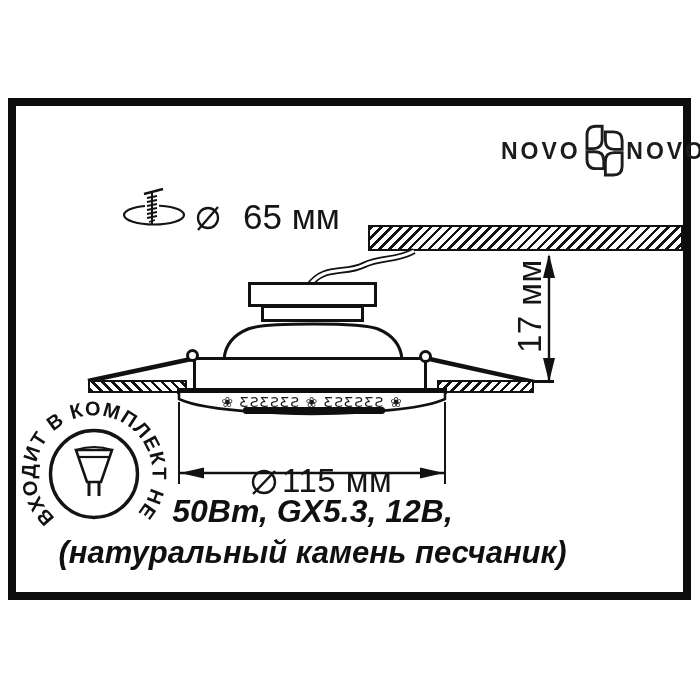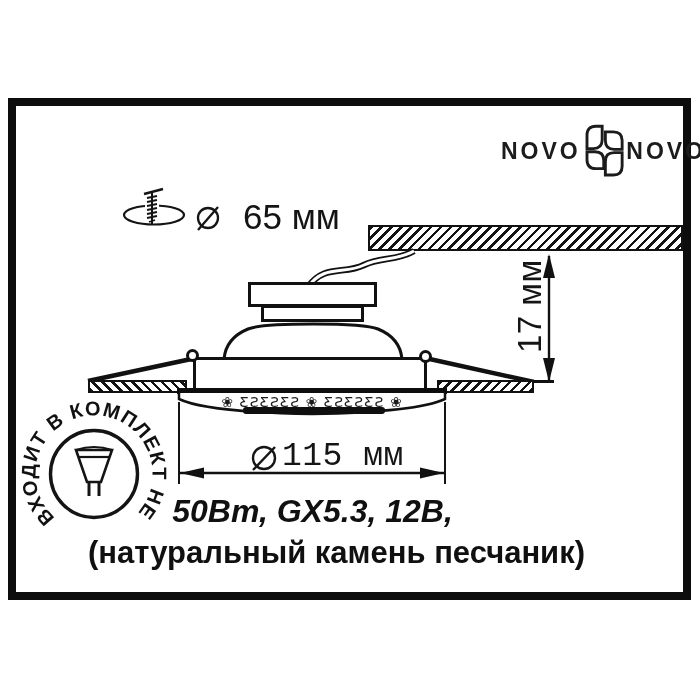--- a/index.html
+++ b/index.html
@@ -20,27 +20,27 @@
   .neck{left:261px;top:305px;width:103px;height:17px;border:3px solid #111;background:#fff;}
   .trim-plate{left:193px;top:357px;width:234px;height:34px;border:3px solid #111;background:#fff;}
   .pivot{width:13px;height:13px;border:3px solid #111;border-radius:50%;background:#fff;}
   .band-left{left:88px;top:380px;width:99px;height:13px;border:2px solid #111;}
   .band-right{left:437px;top:380px;width:97px;height:13px;border:2px solid #111;}
   .ceiling-line{left:177px;top:388px;width:270px;height:6px;background:#0d0d0d;}
   .ornament{left:186px;top:394px;width:252px;text-align:center;font-family:"DejaVu Sans",sans-serif;
             font-size:14px;letter-spacing:1px;color:#1b1b1b;white-space:nowrap;}
   .lamp-slot{left:243px;top:407px;width:142px;height:7px;background:#0f0f0f;border-radius:3px;}
   .ext-line{width:2.2px;height:82px;background:#141414;top:402px;}
-  .dia-label{left:250px;top:438px;display:flex;align-items:center;gap:4px;font-family:Liberation Mono, monospace;}
+  .dia-label{left:250px;top:462px;display:flex;align-items:center;gap:4px;}
   .height-ref{left:533px;top:380px;width:21px;height:2.5px;background:#111;}
   .height-label{left:494px;top:301px;width:72px;height:32px;transform:rotate(-90deg);
                 text-align:center;line-height:32px;}
   .specs{left:40px;top:493px;width:545px;text-align:center;color:#101010;}
   .specs .l1{font-size:32px;font-weight:bold;font-style:italic;}
-  .specs .l2{font-size:31px;font-weight:bold;margin-top:5px;text-align:right;}
+  .specs .l2{font-size:31px;font-weight:bold;font-style:italic;margin-top:5px;}
   svg{display:block;}
 </style>
 </head>
 <body>
 
 <div id="canvas">
 
   <div class="abs frame"></div>
 
   <svg class="abs" style="left:116px;top:186px;" width="78" height="46">

